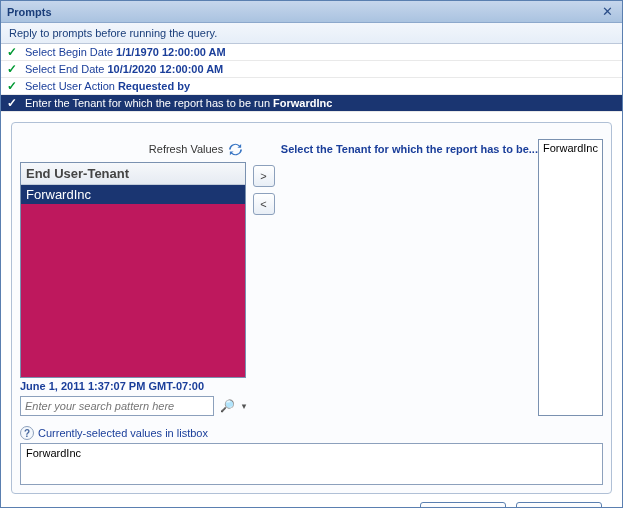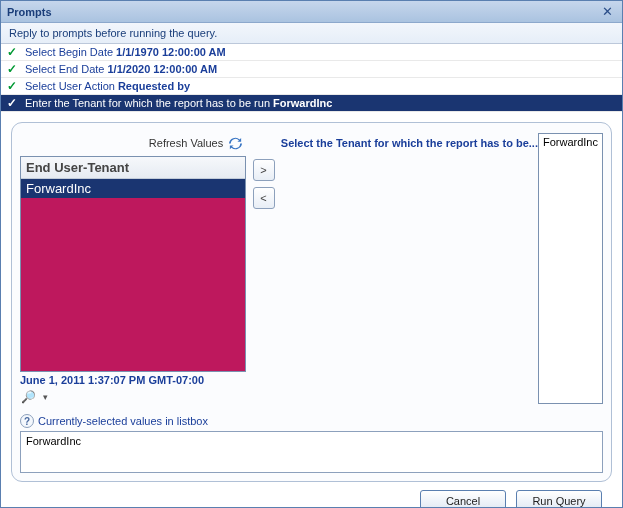--- a/index.html
+++ b/index.html
@@ -73,22 +73,22 @@
 
   .main {
     flex: 1;
     padding: 10px;
     display: flex;
     flex-direction: column;
     overflow: hidden;
   }
   .panel {
     border: 1px solid #b0c0d6;
-    border-radius: 11px;
-    padding: 10px 8px 8px 8px;
+    border-radius: 4px;
+    padding: 16px 8px 8px 8px;
     flex: 1;
     display: flex;
     flex-direction: column;
     background: #fbfcfe;
   }
   .columns {
     display: flex;
     gap: 6px;
     flex: 1;
     min-height: 0;
@@ -251,21 +251,21 @@
 
   <div class="prompt-list">
     <div class="prompt-row">
       <span class="tick">✓</span>
       <span class="label">Select Begin Date</span>
       <span class="value">1/1/1970 12:00:00 AM</span>
     </div>
     <div class="prompt-row">
       <span class="tick">✓</span>
       <span class="label">Select End Date</span>
-      <span class="value">1/1/2020 12:00:00 AM</span>
+      <span class="value">10/1/2020 12:00:00 AM</span>
     </div>
     <div class="prompt-row">
       <span class="tick">✓</span>
       <span class="label">Select User Action</span>
       <span class="value">Requested by</span>
     </div>
     <div class="prompt-row selected">
       <span class="tick">✓</span>
       <span class="label">Enter the Tenant for which the report has to be run</span>
       <span class="value">ForwardInc</span>
@@ -284,20 +284,21 @@
                   <path d="M3 8a5 5 0 0 1 8.7-3.3L10 6h4V2l-1.6 1.6A7 7 0 0 0 1 8h2zm10 0a5 5 0 0 1-8.7 3.3L6 10H2v4l1.6-1.6A7 7 0 0 0 15 8h-2z" fill="#3a76c4"></path>
                 </svg>
             </span>
           </div>
           <div class="listbox">
             <div class="listhead">End User-Tenant</div>
             <div class="listitem selected">ForwardInc</div>
           </div>
           <div class="timestamp">June 1, 2011 1:37:07 PM GMT-07:00</div>
           <div class="searchrow">
+            <input type="text" placeholder="Enter your search pattern here" style="">
             <span class="binoc">🔎</span>
             <span class="menuarrow">▾</span>
           </div>
         </div>
 
         <div class="midcol">
           <div class="movebtn">&gt;</div>
           <div class="movebtn">&lt;</div>
         </div>
 

